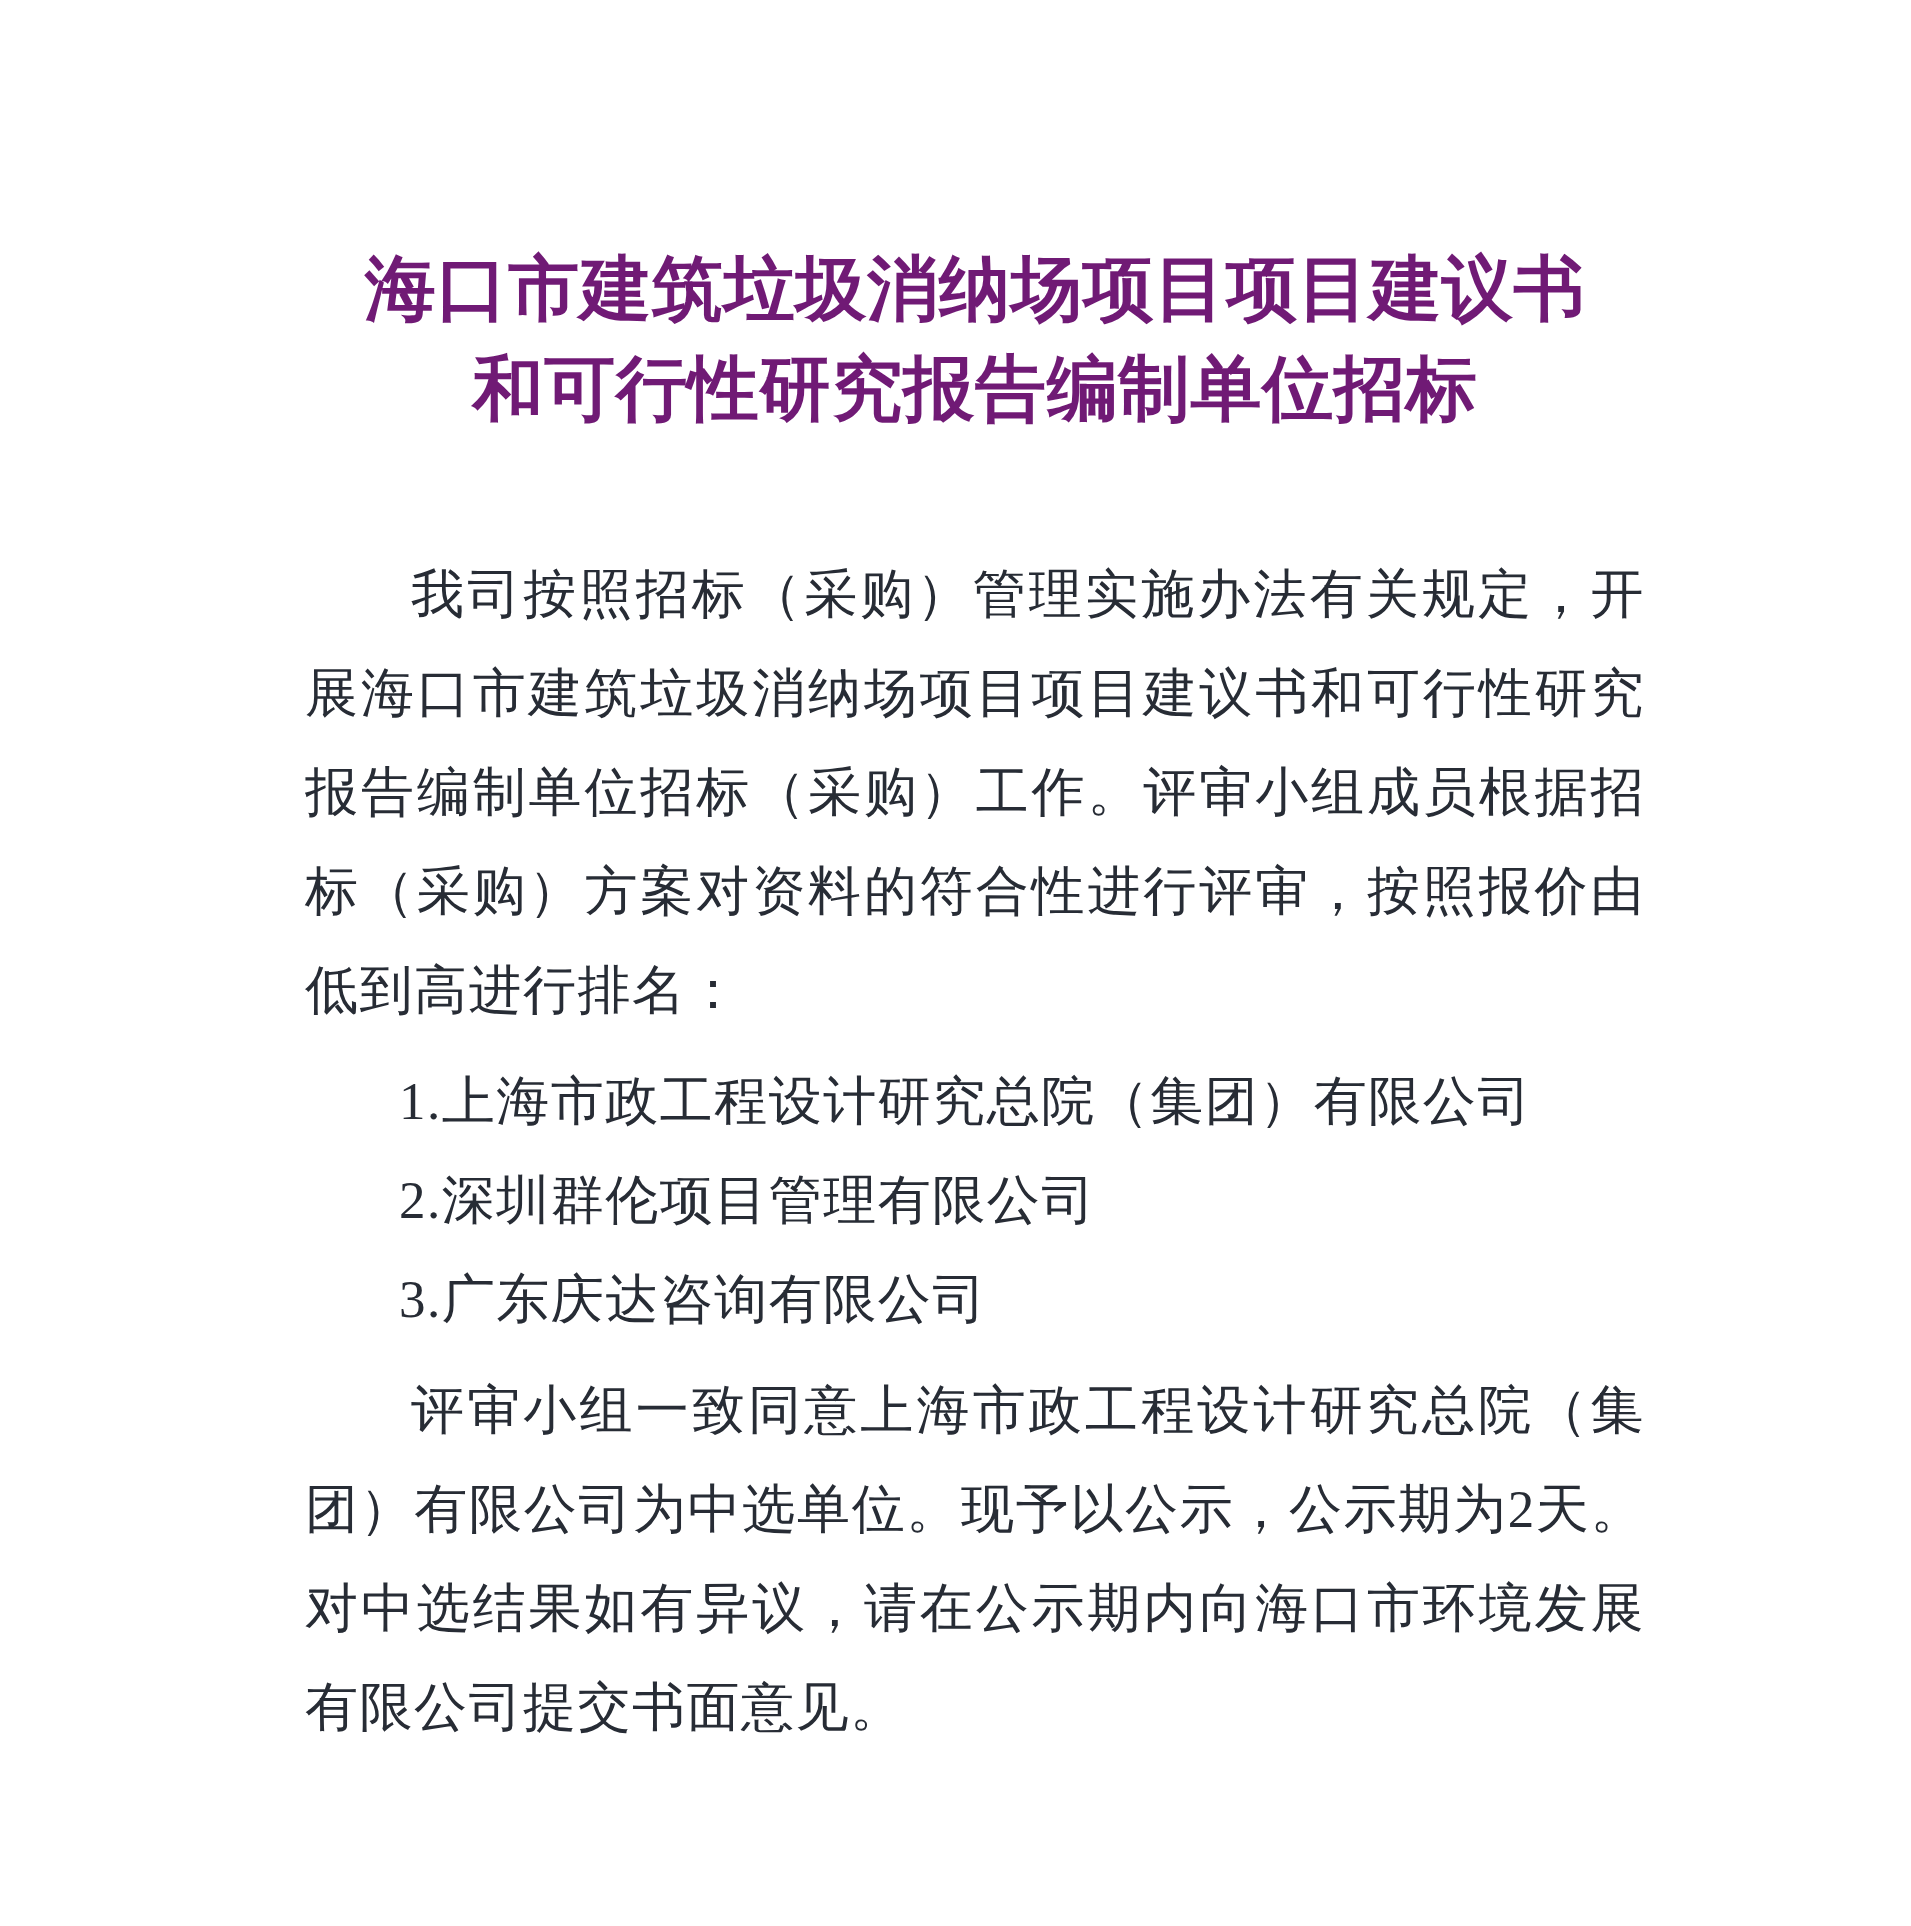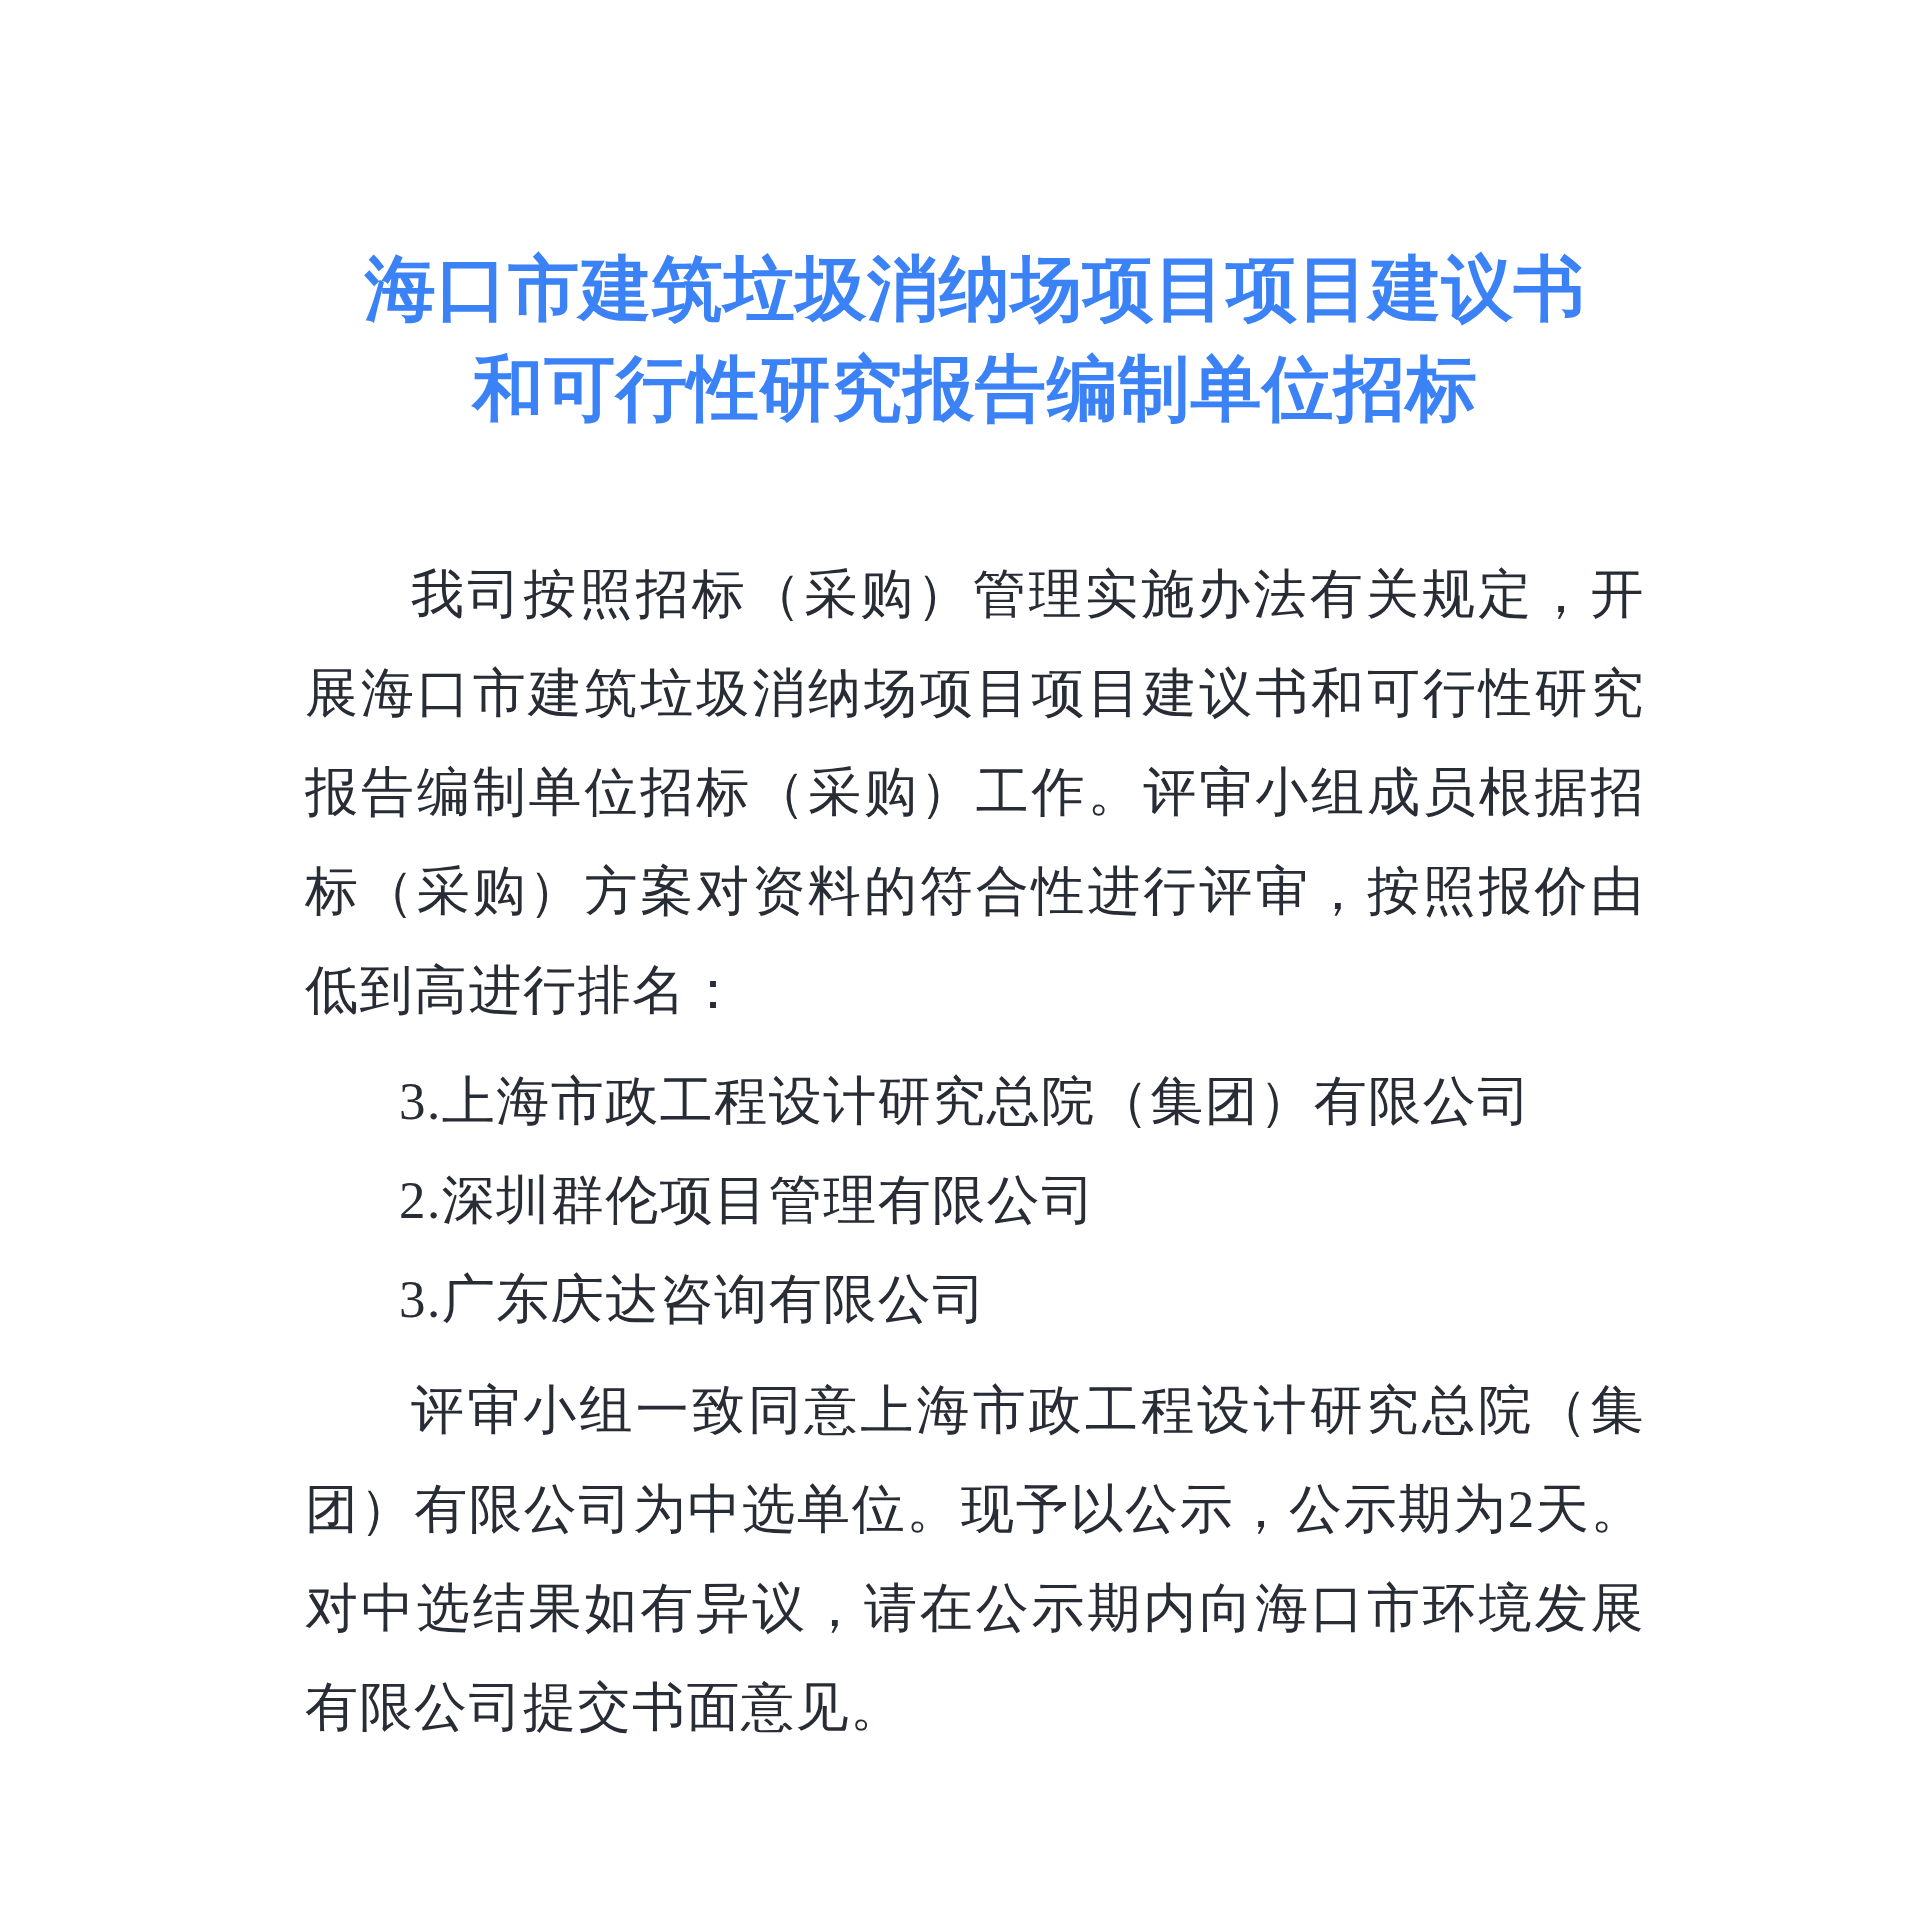--- a/index.html
+++ b/index.html
@@ -17,21 +17,21 @@
     color: #272c35;
     padding: 239px 254px 0 293px;
     overflow: hidden;
   }
   .doc-title {
     margin: 0;
     text-align: center;
     font-weight: bold;
     font-size: 71px;
     line-height: 100px;
-    color: #3b82f6;
+    color: #701a75;
     letter-spacing: 0.8px;
   }
   .doc-title .title-line { display: block; }
   .doc-body {
     margin-top: 106px;
     font-size: 53px;
     line-height: 99px;
     letter-spacing: 1.5px;
     text-align: justify;
   }
@@ -51,21 +51,21 @@
 <div class="page">
 
   <h1 class="doc-title">
     <span class="title-line">海口市建筑垃圾消纳场项目项目建议书</span>
     <span class="title-line">和可行性研究报告编制单位招标</span>
   </h1>
 
   <div class="doc-body">
     <p class="para">我司按照招标（采购）管理实施办法有关规定，开展海口市建筑垃圾消纳场项目项目建议书和可行性研究报告编制单位招标（采购）工作。评审小组成员根据招标（采购）方案对资料的符合性进行评审，按照报价由低到高进行排名：</p>
 
-    <p class="rank-item">3.上海市政工程设计研究总院（集团）有限公司</p>
+    <p class="rank-item">1.上海市政工程设计研究总院（集团）有限公司</p>
     <p class="rank-item">2.深圳群伦项目管理有限公司</p>
     <p class="rank-item">3.广东庆达咨询有限公司</p>
 
     <p class="para">评审小组一致同意上海市政工程设计研究总院（集团）有限公司为中选单位。现予以公示，公示期为2天。对中选结果如有异议，请在公示期内向海口市环境发展有限公司提交书面意见。</p>
 
   </div>
 
 </div>
 
 

